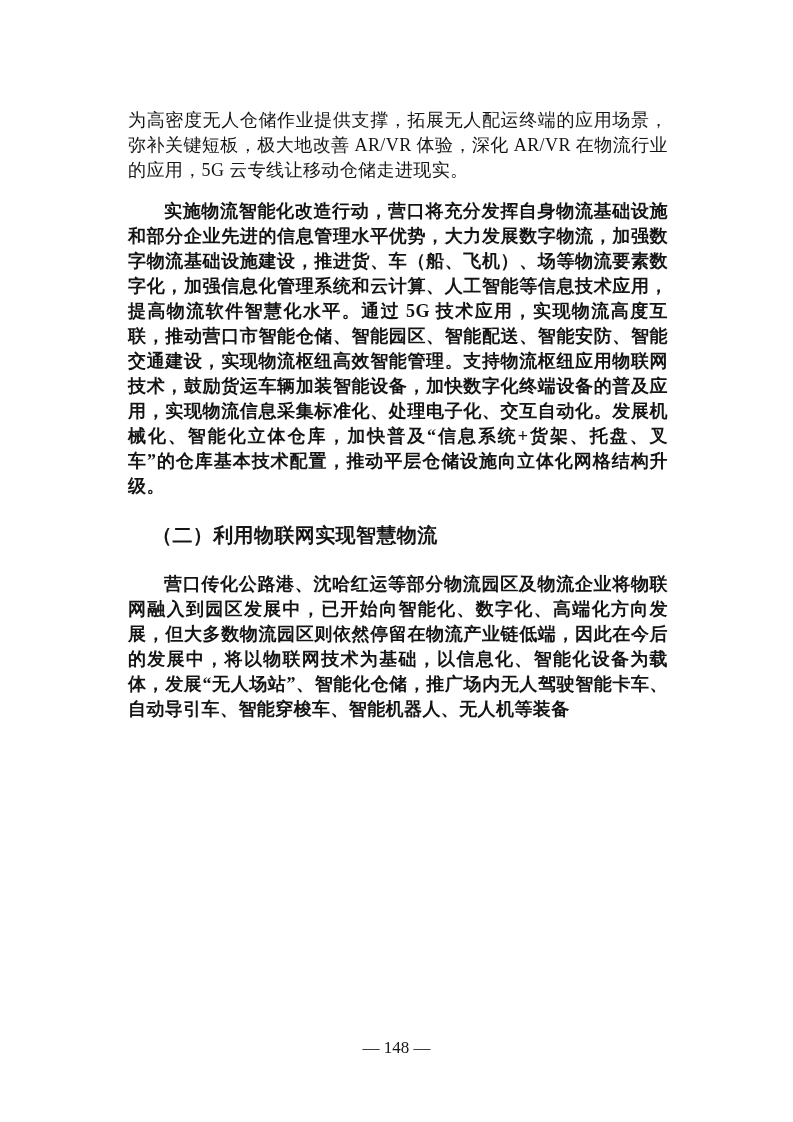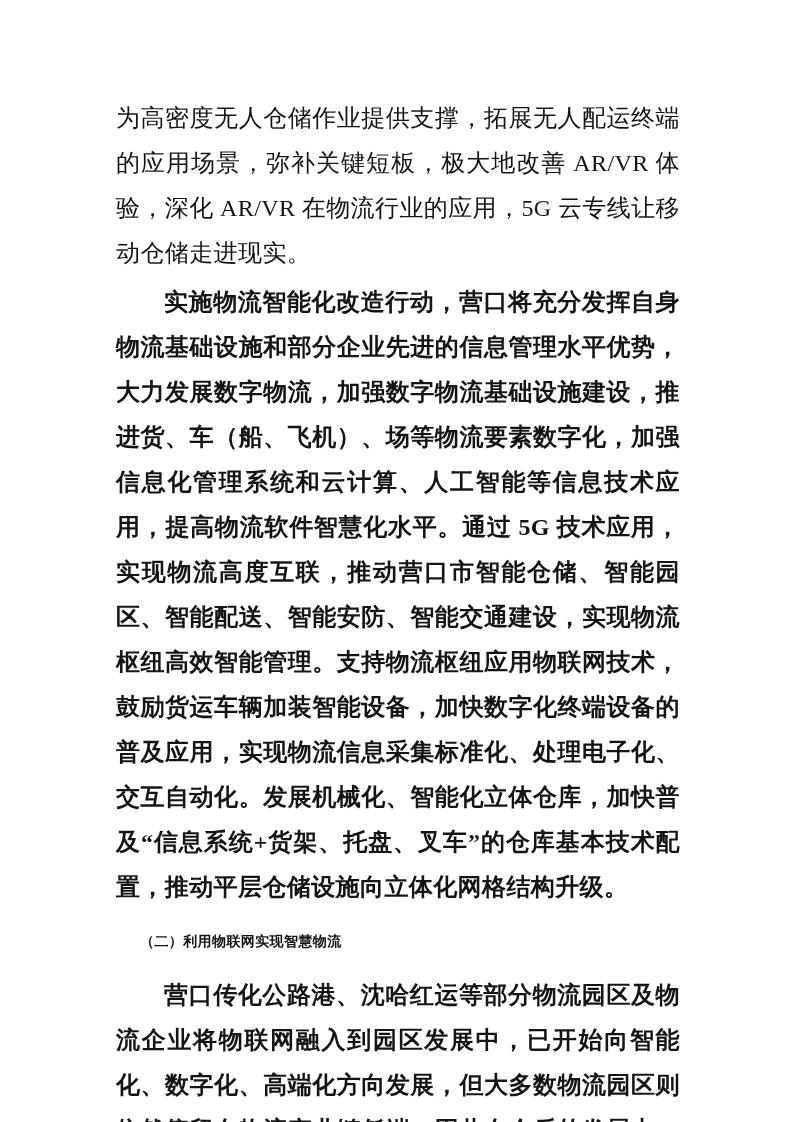--- a/index.html
+++ b/index.html
@@ -16,37 +16,37 @@
     font-family: "Liberation Serif", "DejaVu Serif", serif;
     color: #141414;
   }
   .content {
     position: absolute;
     top: 92px;
     left: 112px;
     width: 572px;
   }
   .para {
-    margin: 4px;
-    font-size: 24px;
-    line-height: 45px;
+    margin: 16px;
+    font-size: 18px;
+    line-height: 25px;
     text-align: justify;
     text-justify: inter-ideograph;
     letter-spacing: 0.4px;
   }
   .para.indent {
     text-indent: 2em;
     font-weight: bold;
   }
   .para.no-indent {
     text-indent: 0;
   }
   .section-heading {
     margin: 11px 0;
-    font-size: 14px;
+    font-size: 20px;
     font-weight: bold;
     line-height: 41.4px;
     text-indent: 2em;
     letter-spacing: 0.4px;
   }
   .footer {
     position: absolute;
     top: 1036px;
     left: 0;
     width: 793px;
@@ -59,13 +59,14 @@
 </head>
 <body>
 
 <div class="page">
   <div class="content">
     <p class="para no-indent">为高密度无人仓储作业提供支撑，拓展无人配运终端的应用场景，弥补关键短板，极大地改善 AR/VR 体验，深化 AR/VR 在物流行业的应用，5G 云专线让移动仓储走进现实。</p>
     <p class="para indent">实施物流智能化改造行动，营口将充分发挥自身物流基础设施和部分企业先进的信息管理水平优势，大力发展数字物流，加强数字物流基础设施建设，推进货、车（船、飞机）、场等物流要素数字化，加强信息化管理系统和云计算、人工智能等信息技术应用，提高物流软件智慧化水平。通过 5G 技术应用，实现物流高度互联，推动营口市智能仓储、智能园区、智能配送、智能安防、智能交通建设，实现物流枢纽高效智能管理。支持物流枢纽应用物联网技术，鼓励货运车辆加装智能设备，加快数字化终端设备的普及应用，实现物流信息采集标准化、处理电子化、交互自动化。发展机械化、智能化立体仓库，加快普及“信息系统+货架、托盘、叉车”的仓库基本技术配置，推动平层仓储设施向立体化网格结构升级。</p>
     <h2 class="section-heading">（二）利用物联网实现智慧物流</h2>
     <p class="para indent">营口传化公路港、沈哈红运等部分物流园区及物流企业将物联网融入到园区发展中，已开始向智能化、数字化、高端化方向发展，但大多数物流园区则依然停留在物流产业链低端，因此在今后的发展中，将以物联网技术为基础，以信息化、智能化设备为载体，发展“无人场站”、智能化仓储，推广场内无人驾驶智能卡车、自动导引车、智能穿梭车、智能机器人、无人机等装备</p>
   </div>
+  <div class="footer">— 148 —</div>
 </div>
 
 </body></html>

